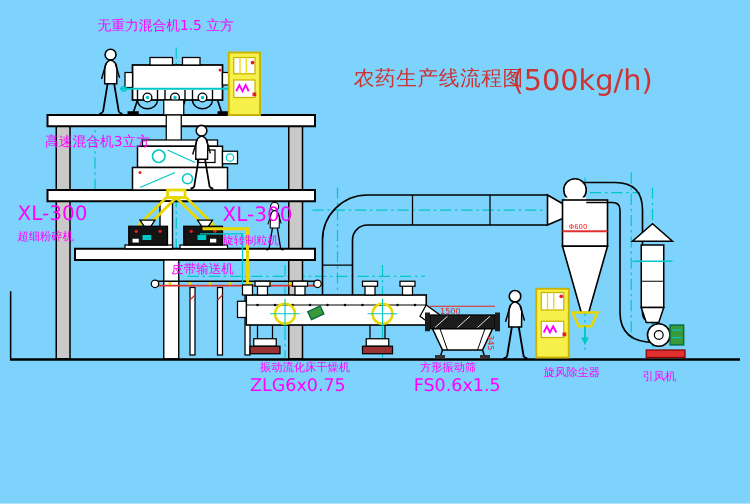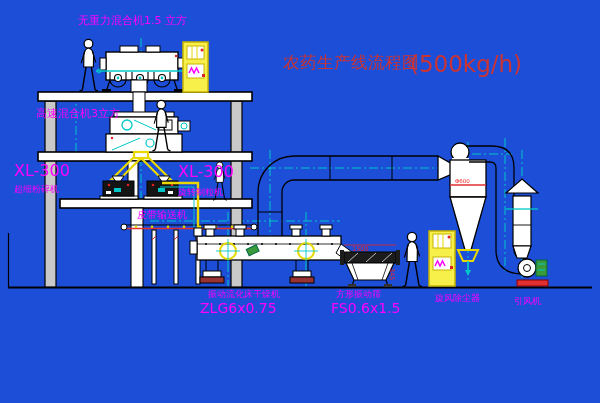--- a/index.html
+++ b/index.html
@@ -1,16 +1,16 @@
 <!DOCTYPE html>
 <html><head>
 <meta charset="utf-8">
 <style>
   html,body{margin:0;padding:0;background:#fff;}
-  #stage{position:relative;width:600px;height:403px;background:#1d4ed8;overflow:hidden;
+  #stage{position:relative;width:600px;height:403px;background:#7dd3fc;overflow:hidden;
          font-family:"DejaVu Sans",sans-serif;}
   svg{position:absolute;left:0;top:0;}
   text{font-family:"DejaVu Sans",sans-serif;}
 </style>
 </head>
 <body>
 
 <div id="stage">
 <svg width="600" height="403" viewBox="0 0 600 403">
 

